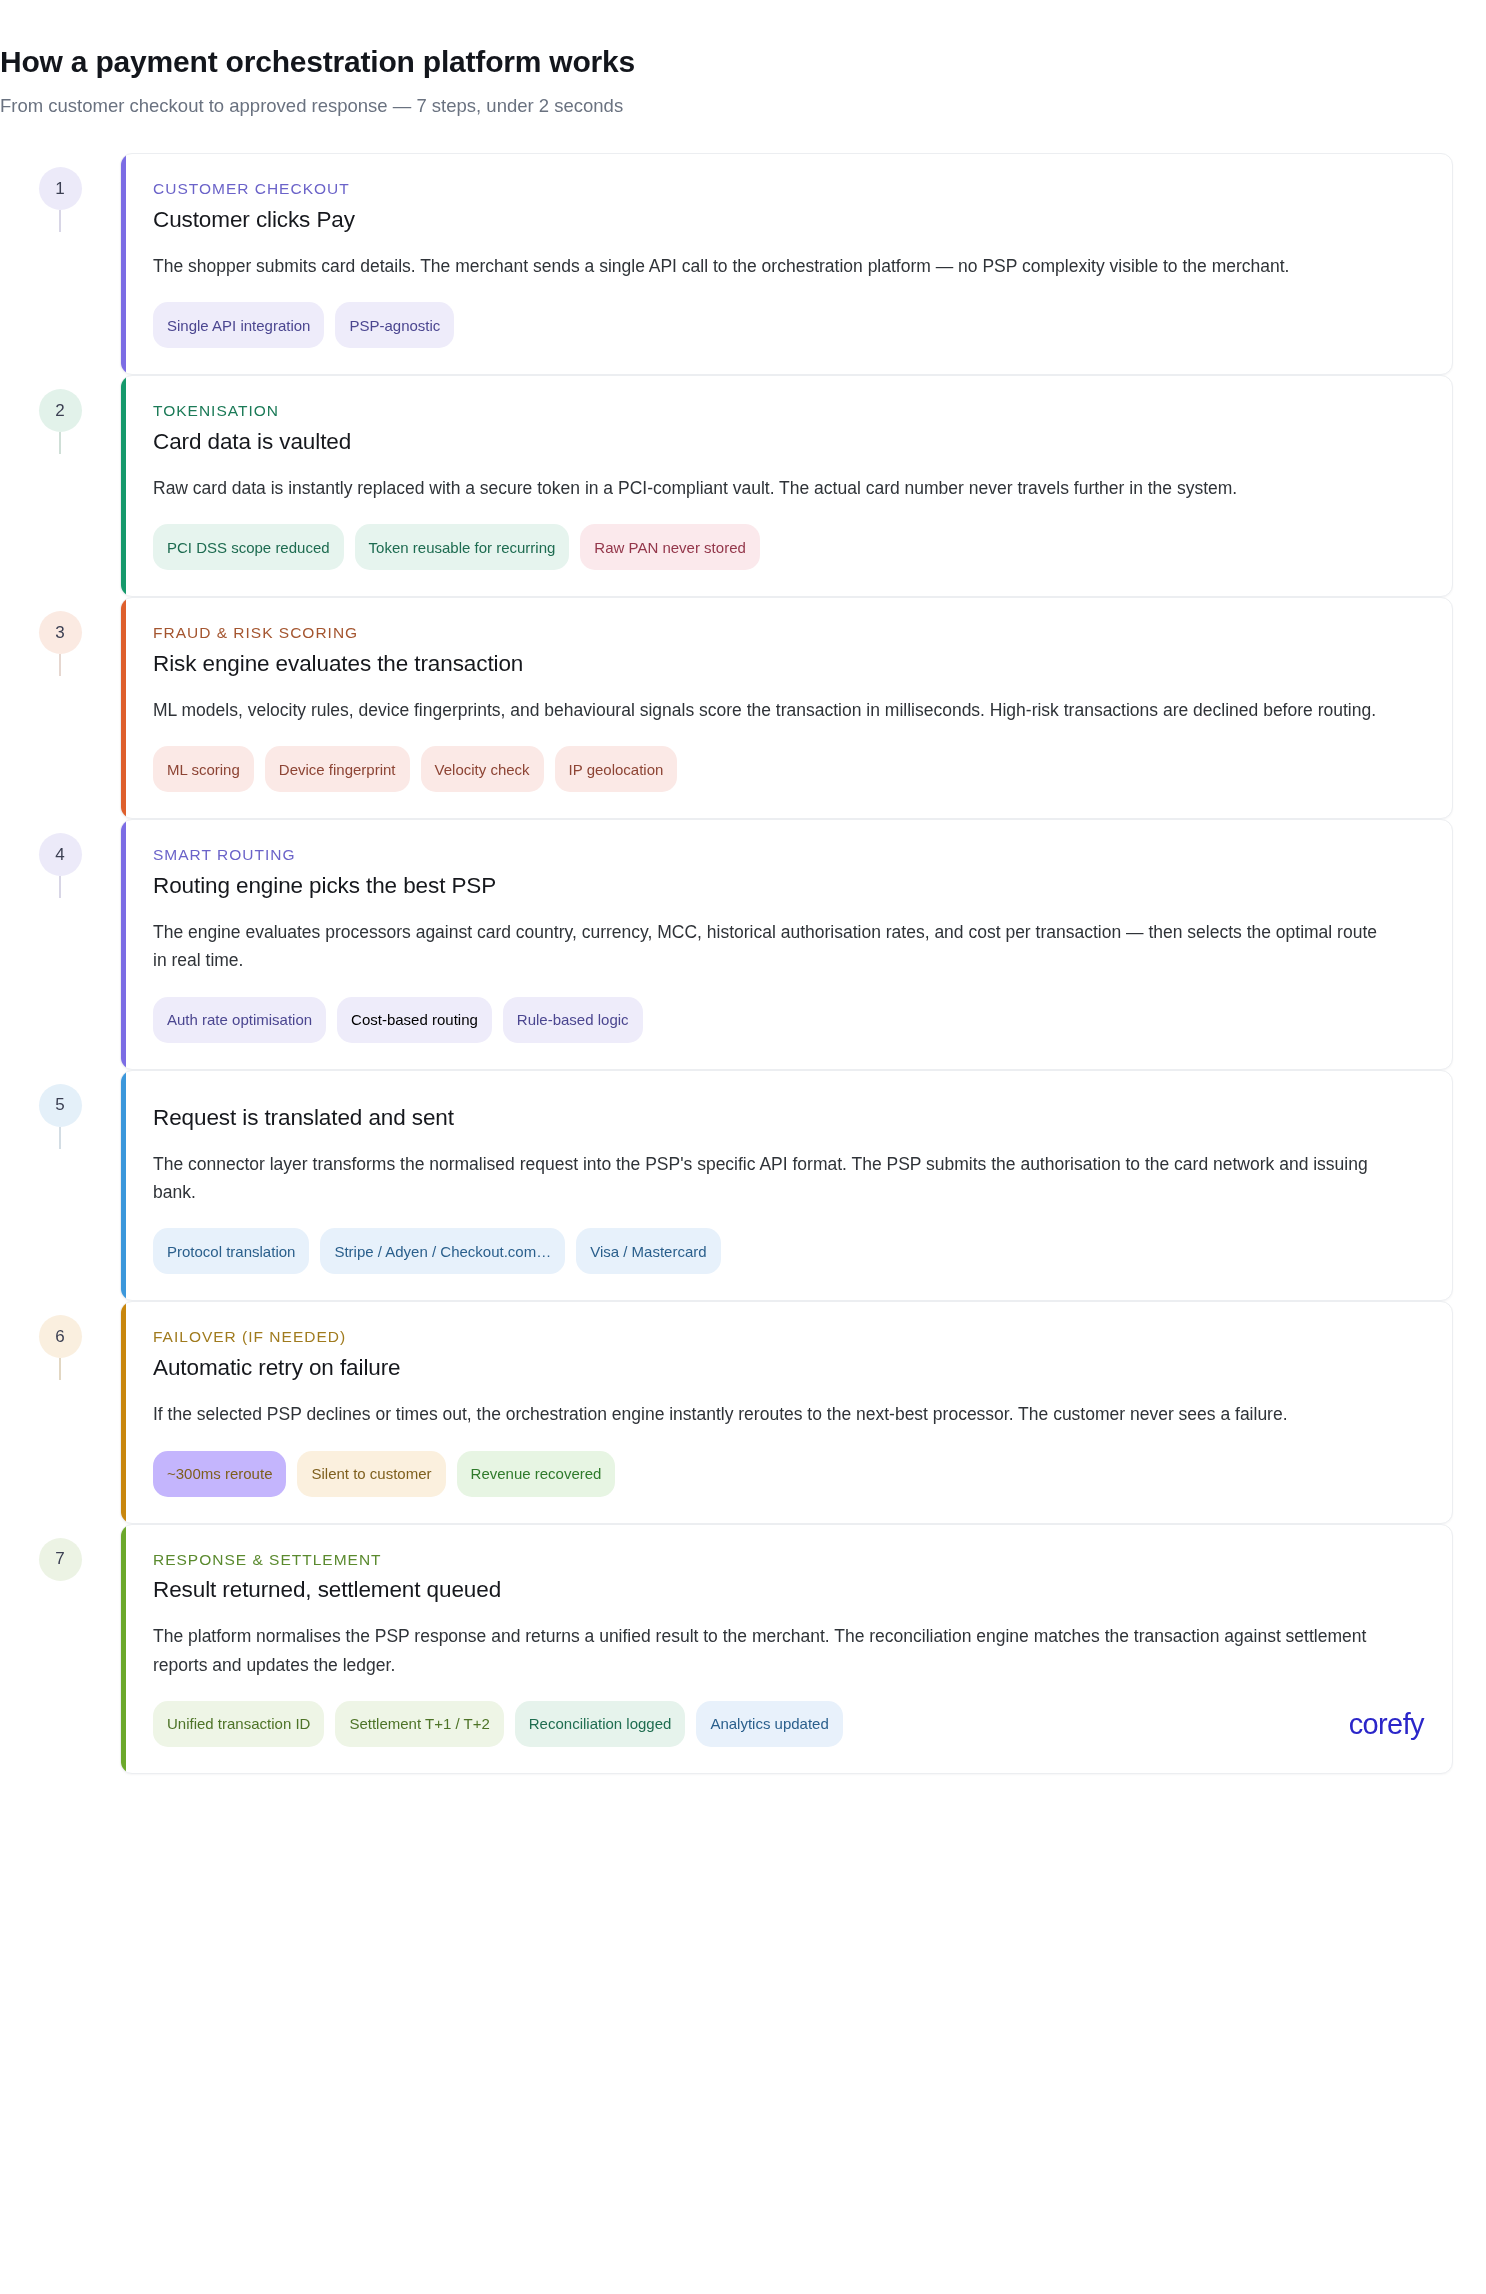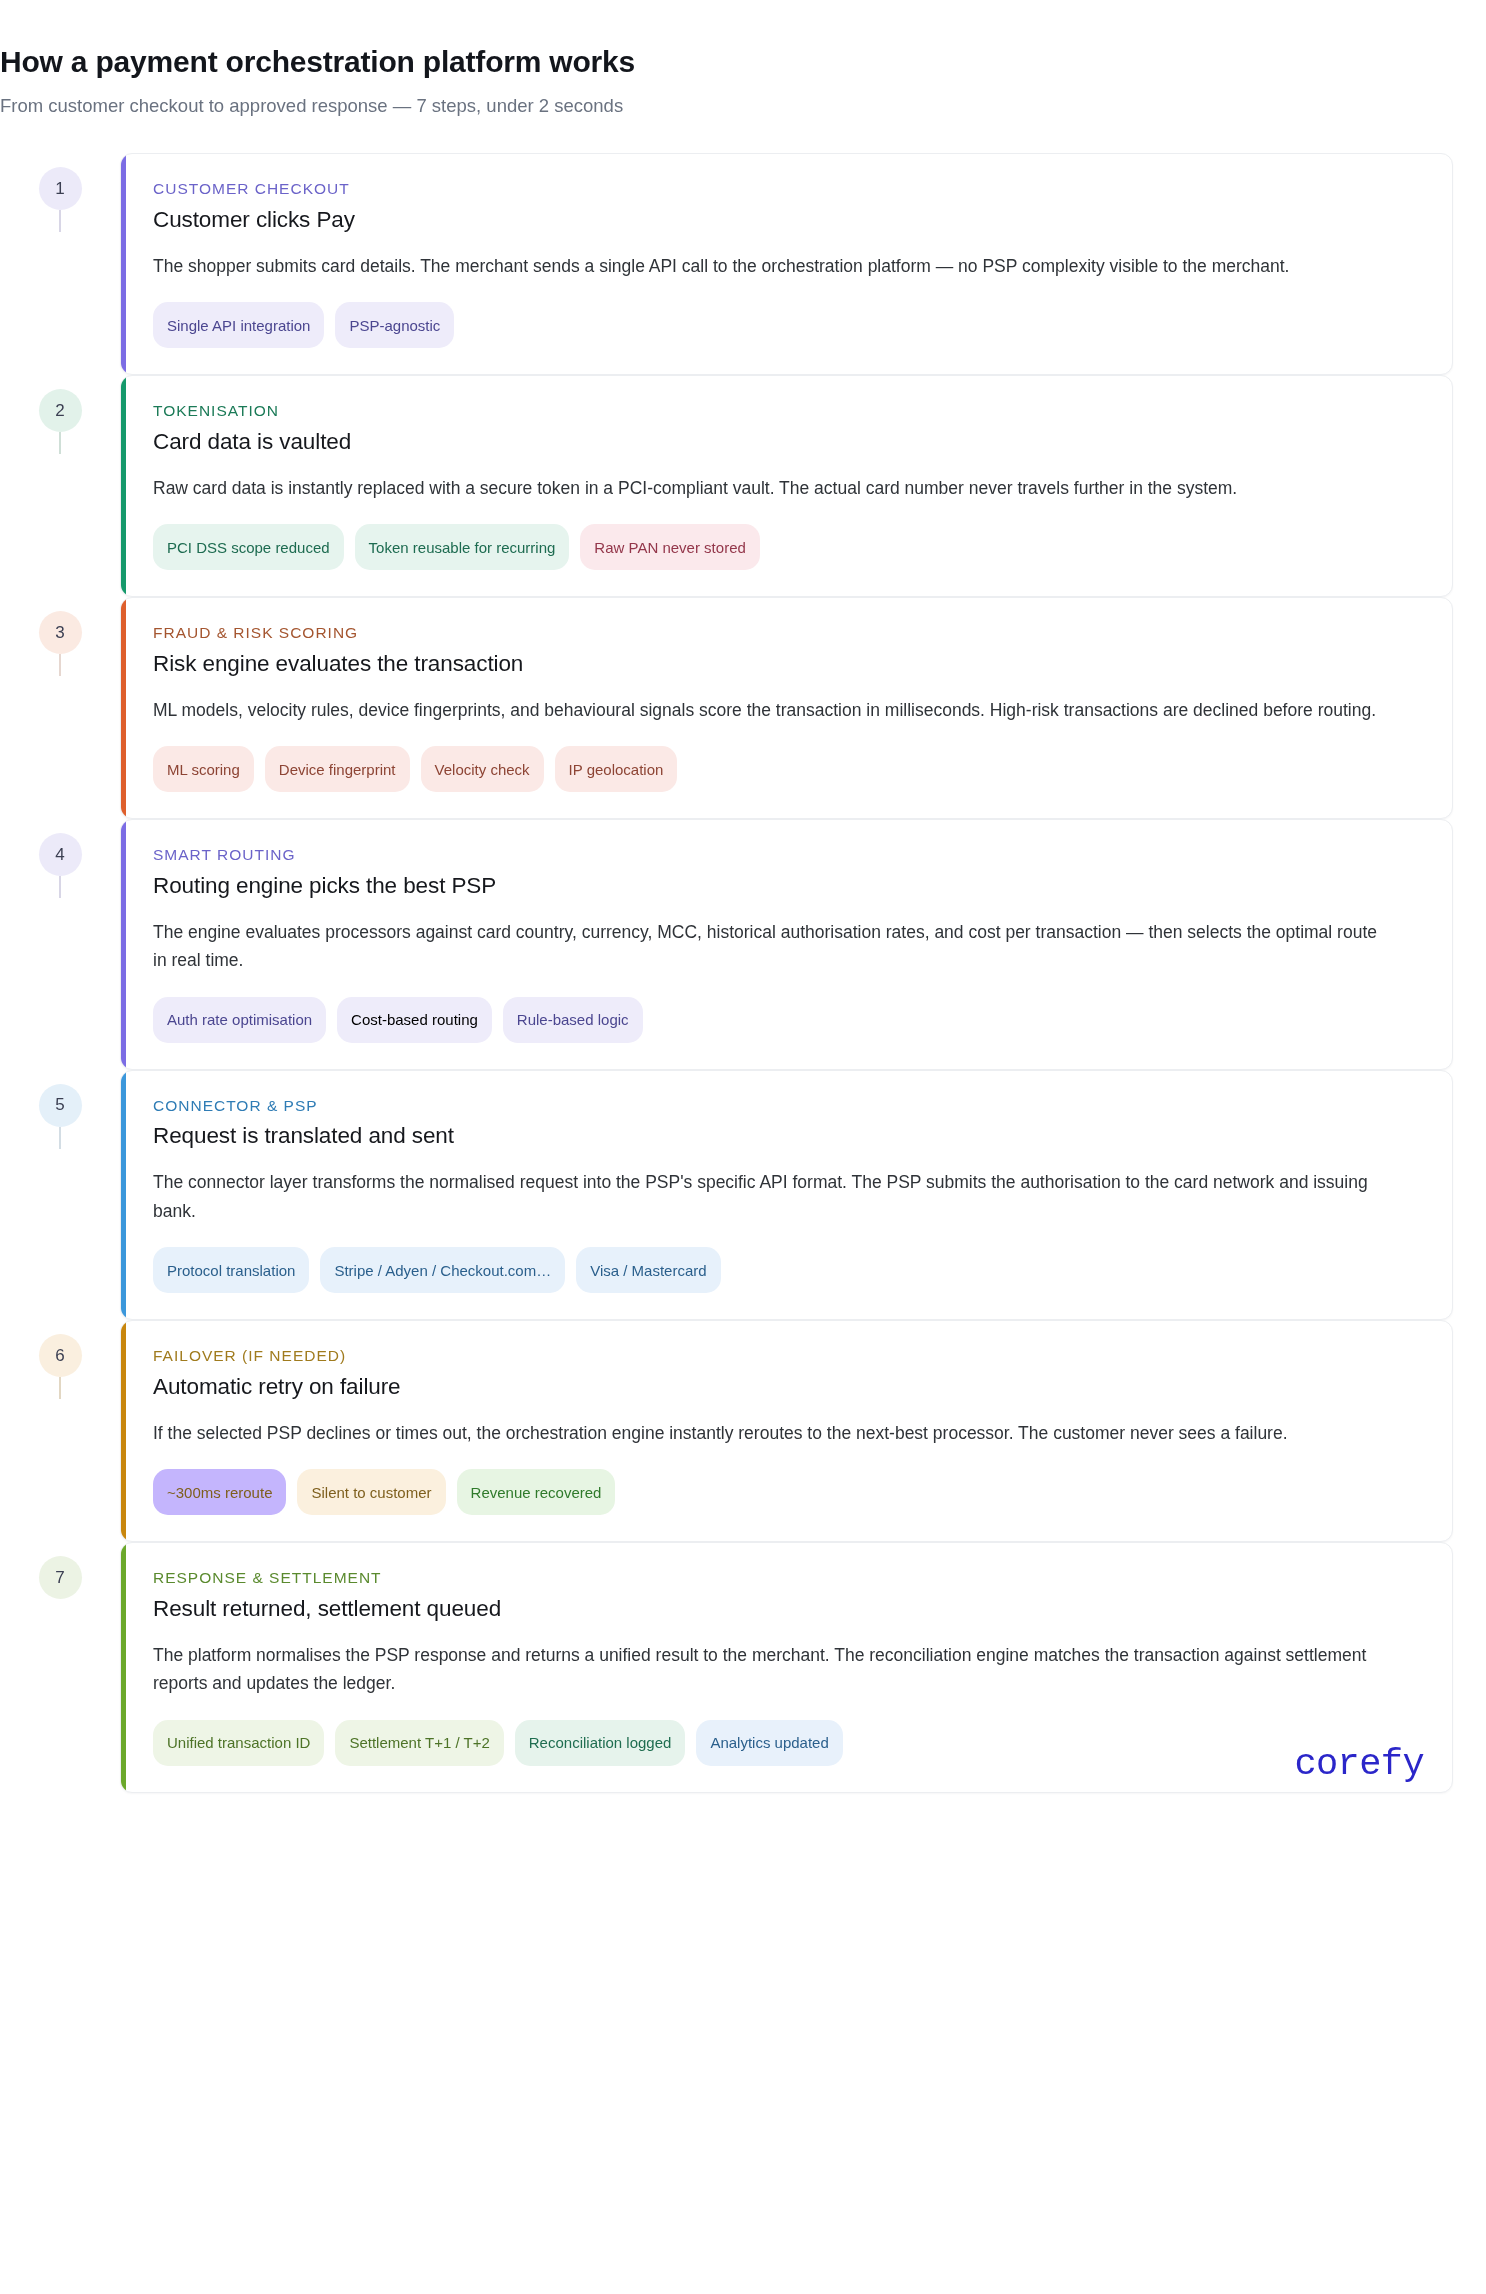--- a/index.html
+++ b/index.html
@@ -135,26 +135,26 @@
     font-size: 15px;
     font-weight: 400;
     line-height: 1;
     white-space: nowrap;
   }
 
   
   .logo {
     position: absolute;
     right: 28px;
-    bottom: 7px;
-    font-size: 37px;
+    bottom: 32px;
+    font-size: 29px;
     font-weight: 400;
     letter-spacing: -0.6px;
     color: #2b26c9;
-    font-family: Liberation Mono, monospace;
+    font-family: Liberation Sans, sans-serif;
   }
 </style>
 </head>
 <body>
 
 <div id="page">
 
   <div class="header">
     <h1>How a payment orchestration platform works</h1>
     <div class="sub">From customer checkout to approved response — 7 steps, under 2 seconds</div>
@@ -229,21 +229,20 @@
           </div>
         </div>
       </div>
       <div class="step">
         <div class="rail">
           <div class="rail-line" style="background: rgb(211, 221, 228);"></div>
           <div class="bullet" style="background: rgb(228, 240, 249);">5</div>
         </div>
         <div class="card">
           <div class="accent" style="background: rgb(59, 151, 219);"></div>
-          <div class="kicker" style="color: rgb(47, 124, 181);">CONNECTOR &amp; PSP</div>
           <div class="title">Request is translated and sent</div>
           <div class="desc">The connector layer transforms the normalised request into the PSP's specific API format. The PSP submits the authorisation to the card network and issuing bank.</div>
           <div class="chips">
             <span class="chip" style="background: rgb(231, 241, 251); color: rgb(42, 95, 140);">Protocol translation</span>
             <span class="chip" style="background: rgb(231, 241, 251); color: rgb(42, 95, 140);">Stripe / Adyen / Checkout.com…</span>
             <span class="chip" style="background: rgb(231, 241, 251); color: rgb(42, 95, 140);">Visa / Mastercard</span>
           </div>
         </div>
       </div>
       <div class="step">

